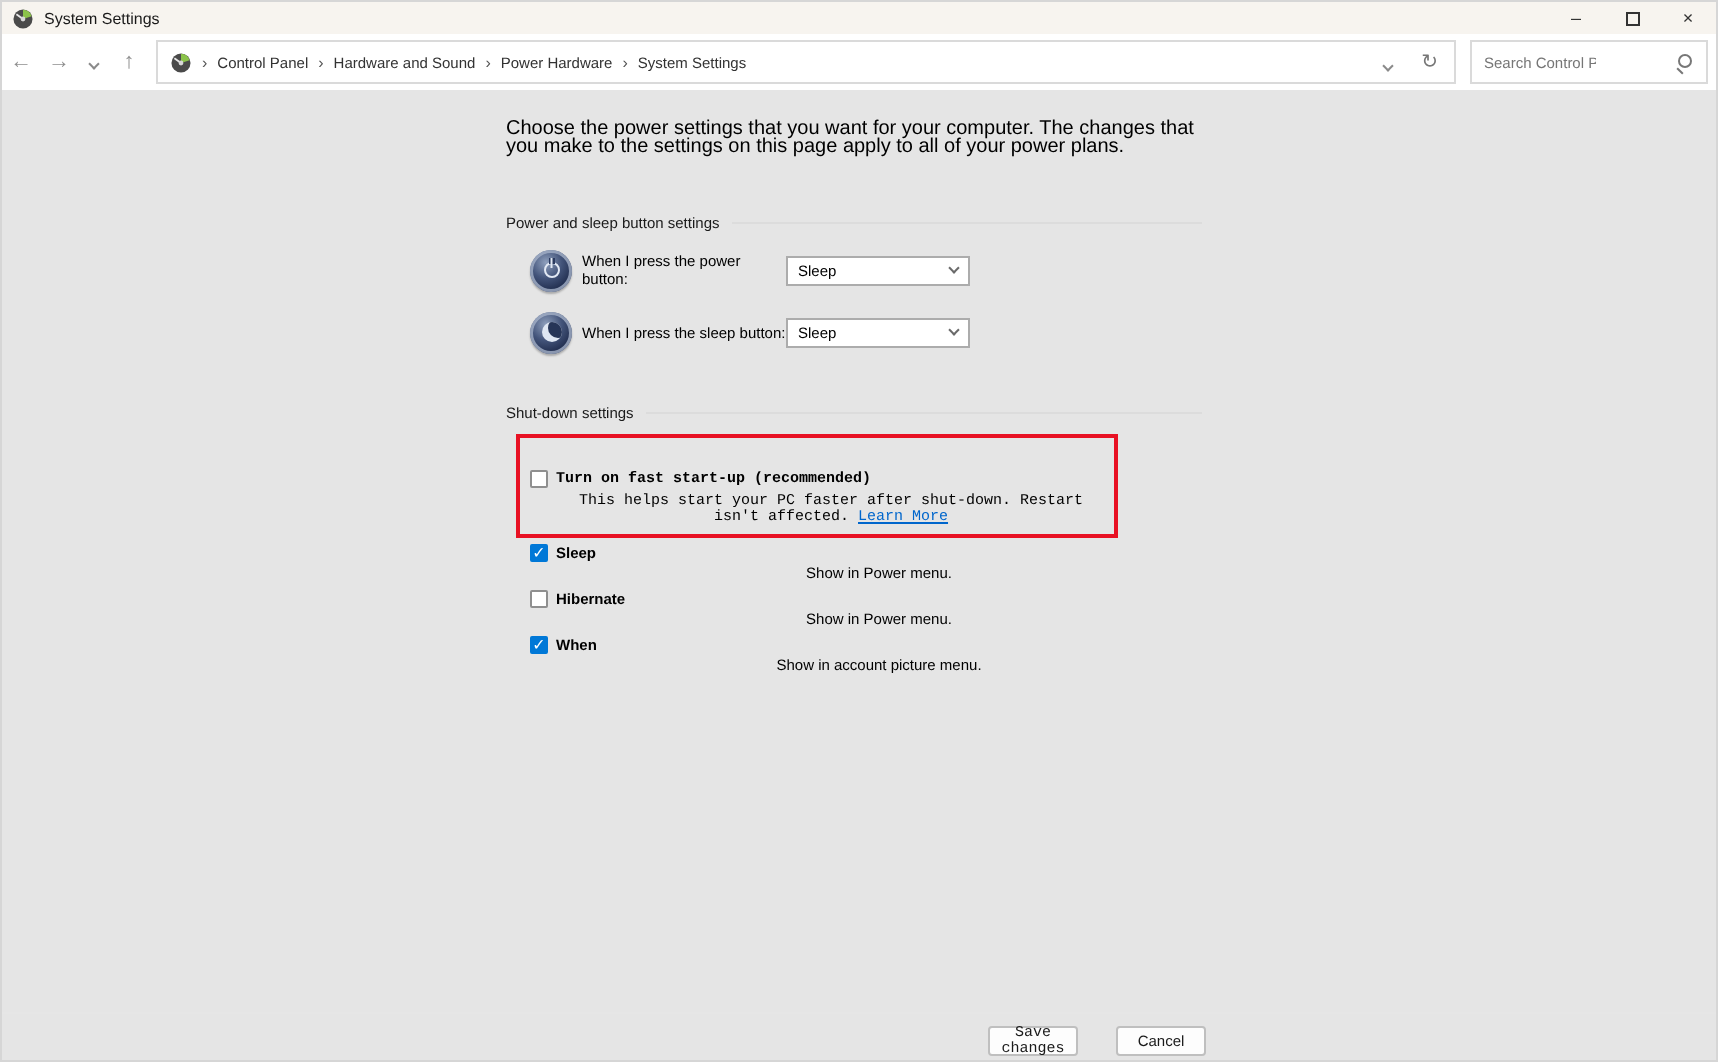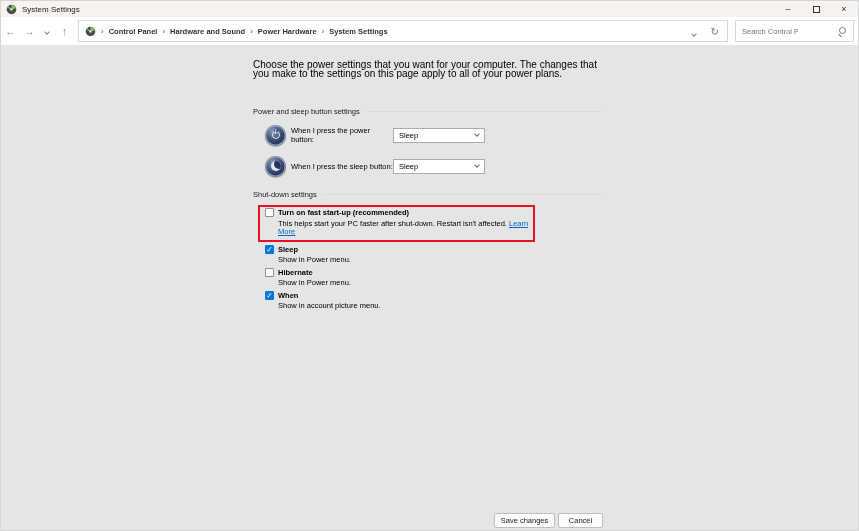--- a/index.html
+++ b/index.html
@@ -21,21 +21,21 @@
 
   
   .navbar { height:28px; display:flex; align-items:center; padding-right:4px; background:#fff; }
   .nav-glyph { width:19px; text-align:center; color:#8f8f8f; font-size:11px; }
   .nav-glyph.small { font-size:8px; width:16px; }
   .chev { display:inline-block; width:4px; height:4px; border-right:1px solid #8a8a8a;
           border-bottom:1px solid #8a8a8a; transform:rotate(45deg); margin-top:-2px; }
   .breadcrumb-bar { flex:1; height:22px; border:1px solid #dadada; display:flex; align-items:center;
                     padding:0 8px 0 6px; margin-left:4px; margin-right:7px; background:#fff; }
   .crumb-sep { font-size:8px; color:#555; margin:0 5px; }
-  .crumb { font-size:7.5px; color:#333; white-space:nowrap;font-weight:bold; }
+  .crumb { font-size:7.5px; color:#333; white-space:nowrap; }
   .breadcrumb-right { margin-left:auto; display:flex; align-items:center; gap:15px; }
   .refresh-glyph { font-size:10px; color:#777; }
   .searchbox { width:119px; height:22px; border:1px solid #dadada; display:flex; align-items:center;
                padding:0 6px; background:#fff;gap:40px; }
   .searchbox input { flex:1; border:none; outline:none; font-size:7.5px; color:#444; min-width:0;
                      font-family:"Liberation Sans", sans-serif; background:transparent; }
   .searchbox input::placeholder { color:#767676; }
   .mag-icon { position:relative; width:9px; height:9px; flex:0 0 auto; }
   .mag-icon::before { content:""; position:absolute; left:1px; top:0; width:5px; height:5px;
                       border:1px solid #777; border-radius:50%; }
@@ -61,39 +61,39 @@
   .power-glyph::after { content:""; position:absolute; left:50%; top:-3px; transform:translateX(-50%);
     width:1.5px; height:5px; background:#e2e9f4; }
   .moon-glyph { width:10px; height:10px; border-radius:50%; background:#dfe7f3; position:relative; overflow:hidden; }
   .moon-glyph::after { content:""; position:absolute; width:10px; height:10px; border-radius:50%;
     background:#22305283; left:3.5px; top:-2.5px; background:#263želez; background:#263557; }
   .row-label { margin-left:5px; width:102px; font-size:7.5px; }
   .dropdown { width:92px; height:15px; border:1px solid #acacac; background:#fff; display:flex;
               align-items:center; justify-content:space-between; padding:0 5px; font-size:7.5px; }
   .dropdown .chev { border-color:#6a6a6a; width:4px; height:4px; }
 
-  .shutdown-section { margin-top:12px; }
+  .shutdown-section { margin-top:24px;text-align:center; }
   .check-item { margin:3px 0 0 12px; }
-  .check-item.highlighted { border:2px solid #e81123; width:277px; margin-left:5px;
-    padding:1px 4px 3px 5px; margin-top:6px; margin-bottom:2px; }
+  .check-item.highlighted { border:2px solid #e81123; width:301px; margin-left:5px;
+    padding:16px 4px 3px 5px; margin-top:6px; margin-bottom:2px;font-family:Liberation Mono, monospace; }
   .check-row { display:flex; align-items:center; }
   .checkbox { width:9px; height:9px; border:1px solid #8f8f8f; background:#fff; border-radius:1px;
               display:flex; align-items:center; justify-content:center; flex:0 0 auto; }
   .checkbox[data-checked="true"] { background:#0078d7; border-color:#0078d7; }
   .checkbox[data-checked="true"]::after { content:"✓"; color:#fff; font-size:8px; line-height:9px; }
   .check-label { font-weight:bold; font-size:7.5px; margin-left:4px; }
   .check-desc { font-size:7.5px; margin-left:13px; margin-top:2.5px; line-height:8.5px; }
   .learn-link { color:#0066cc; text-decoration:underline; }
 
   
   .footer-divider { position:absolute; left:0; right:0; top:505px; border-top:1px solid #e6e6e6; }
   .btn { position:absolute; height:15px; font-size:7.5px; color:#1a1a1a; background:#fdfdfd;
          border:1px solid #bfbfbf; border-radius:2px; display:flex; align-items:center;
          justify-content:center; font-family:"Liberation Sans", sans-serif; }
-  .btn-save { left:493px; top:512px; width:61px; }
+  .btn-save { left:493px; top:512px; width:45px;font-family:Liberation Mono, monospace; }
   .btn-cancel { left:557px; top:512px; width:45px; }
 </style>
 </head>
 <body>
 
 <div class="window">
 
   <div class="titlebar">
     <svg class="app-icon" viewBox="0 0 12 12">
       <circle cx="6" cy="6" r="5.2" fill="#4a4a4a"></circle>

